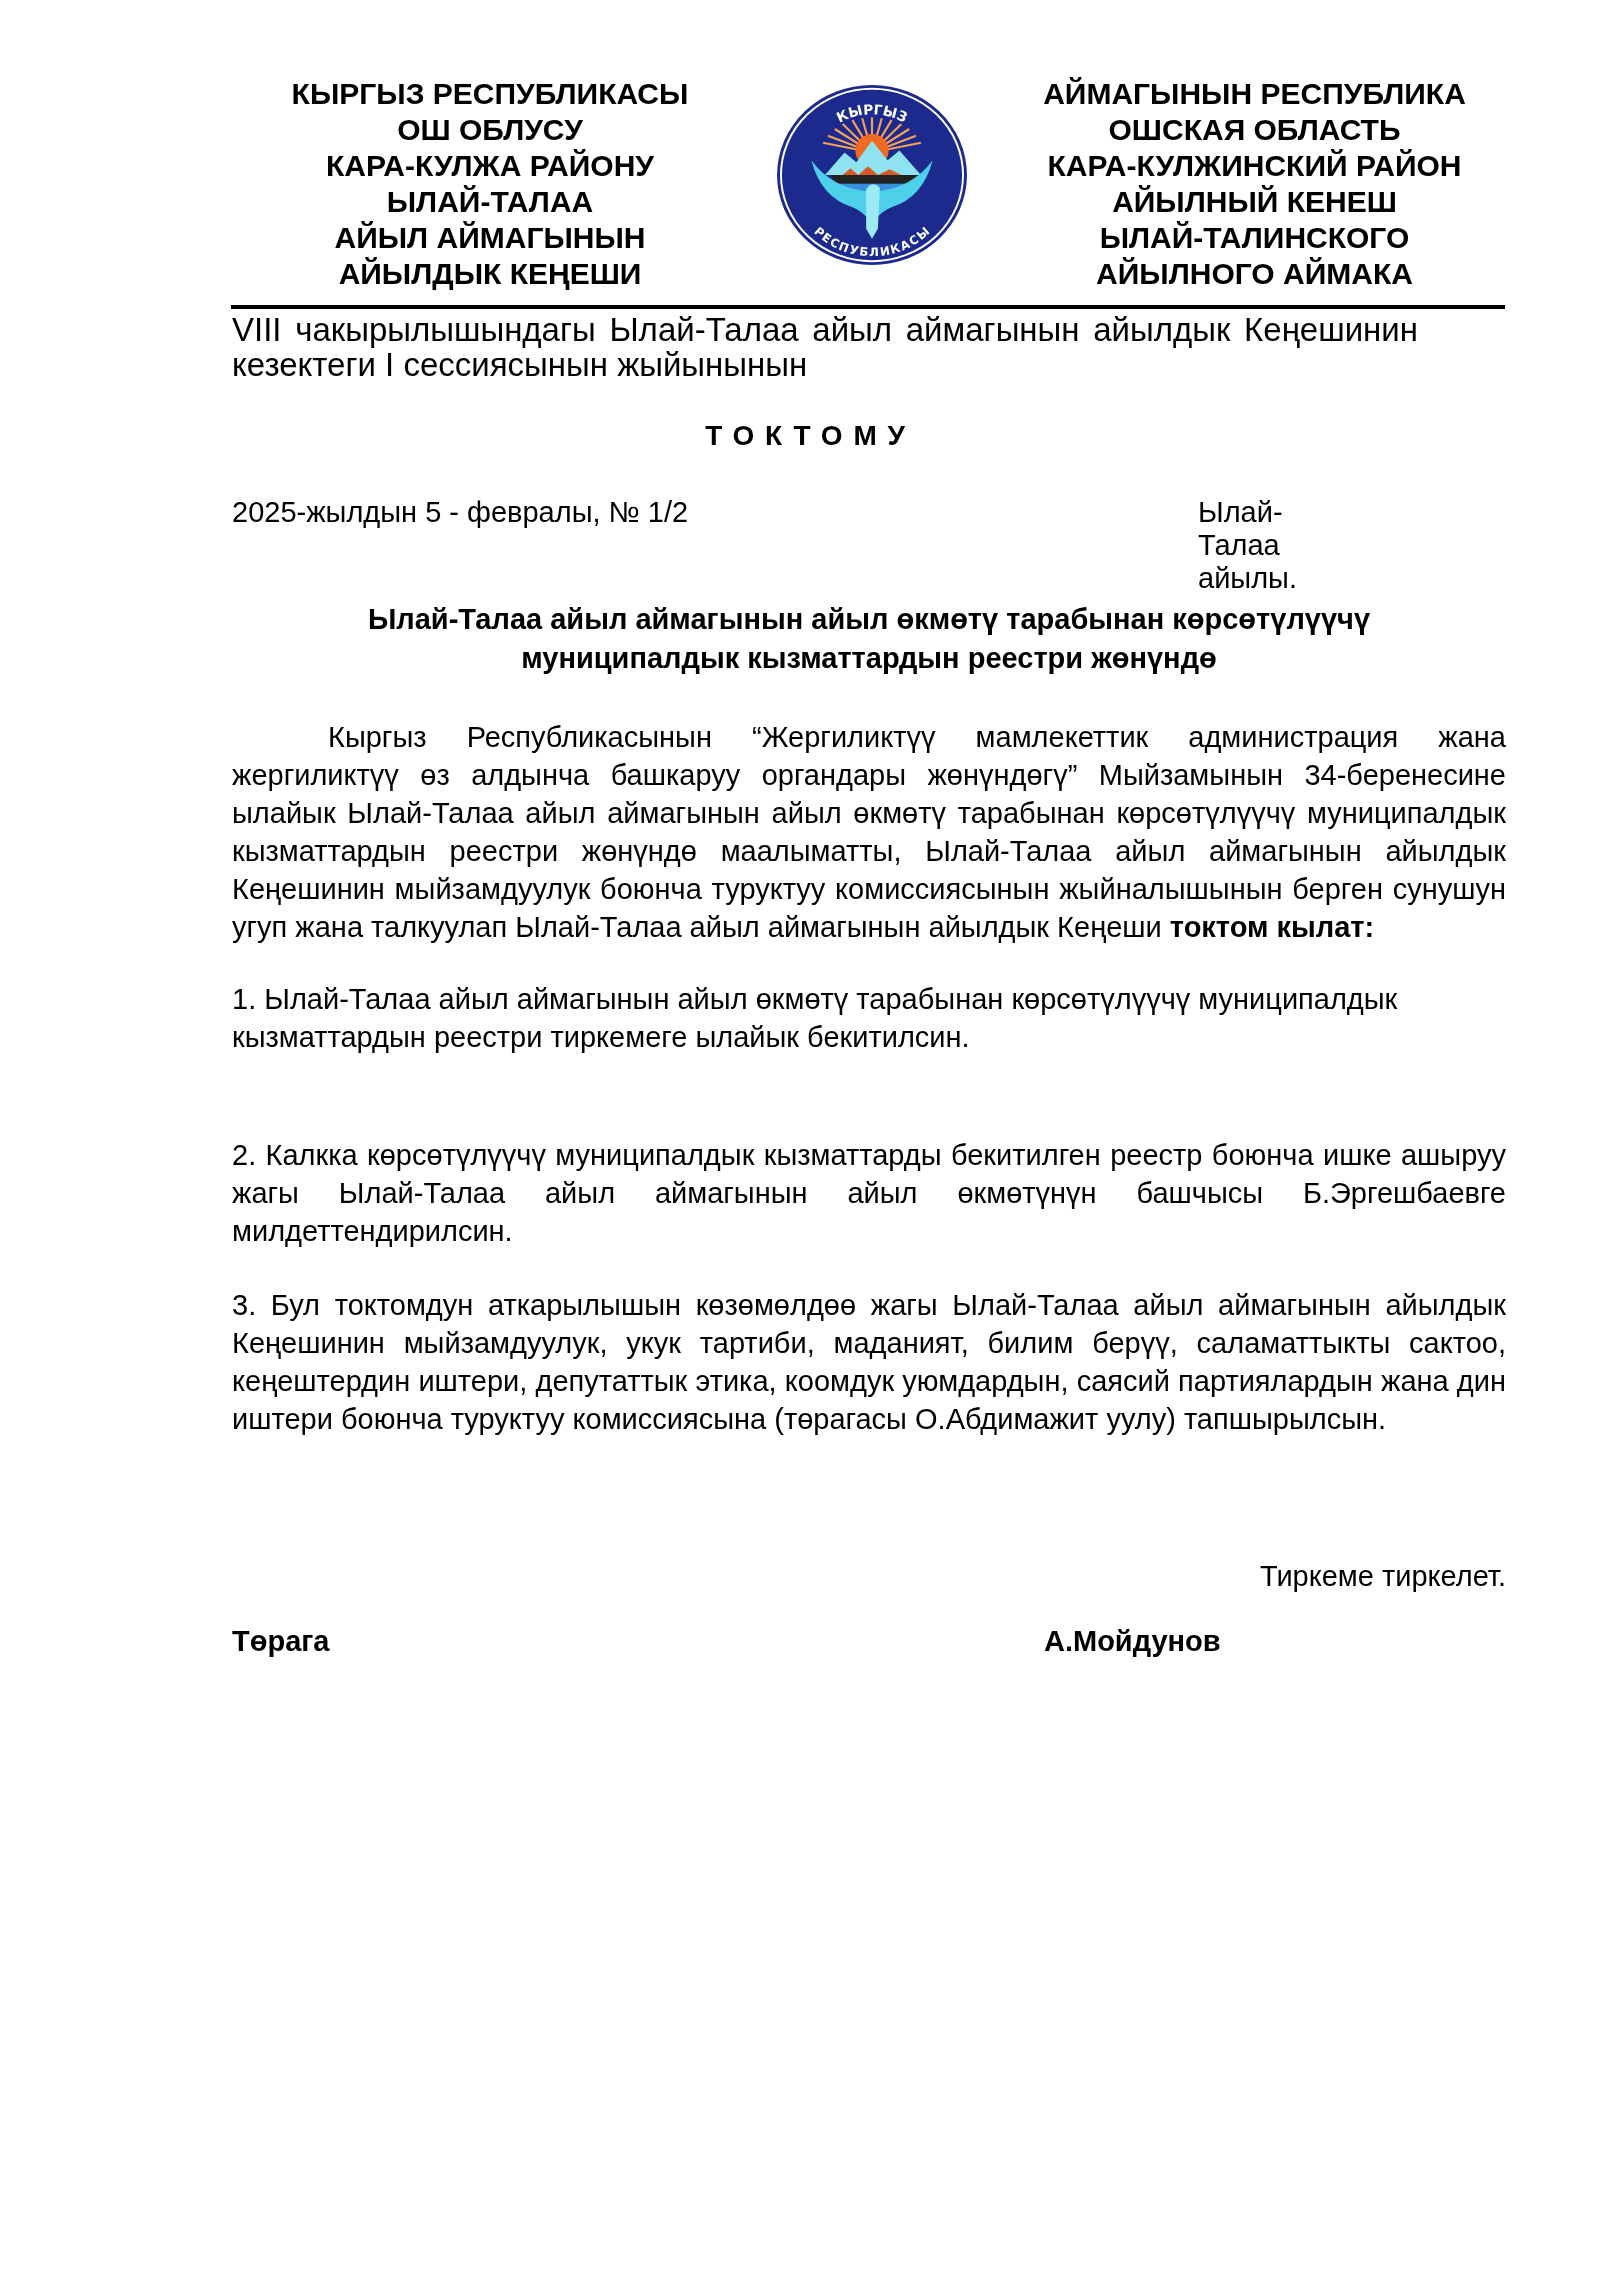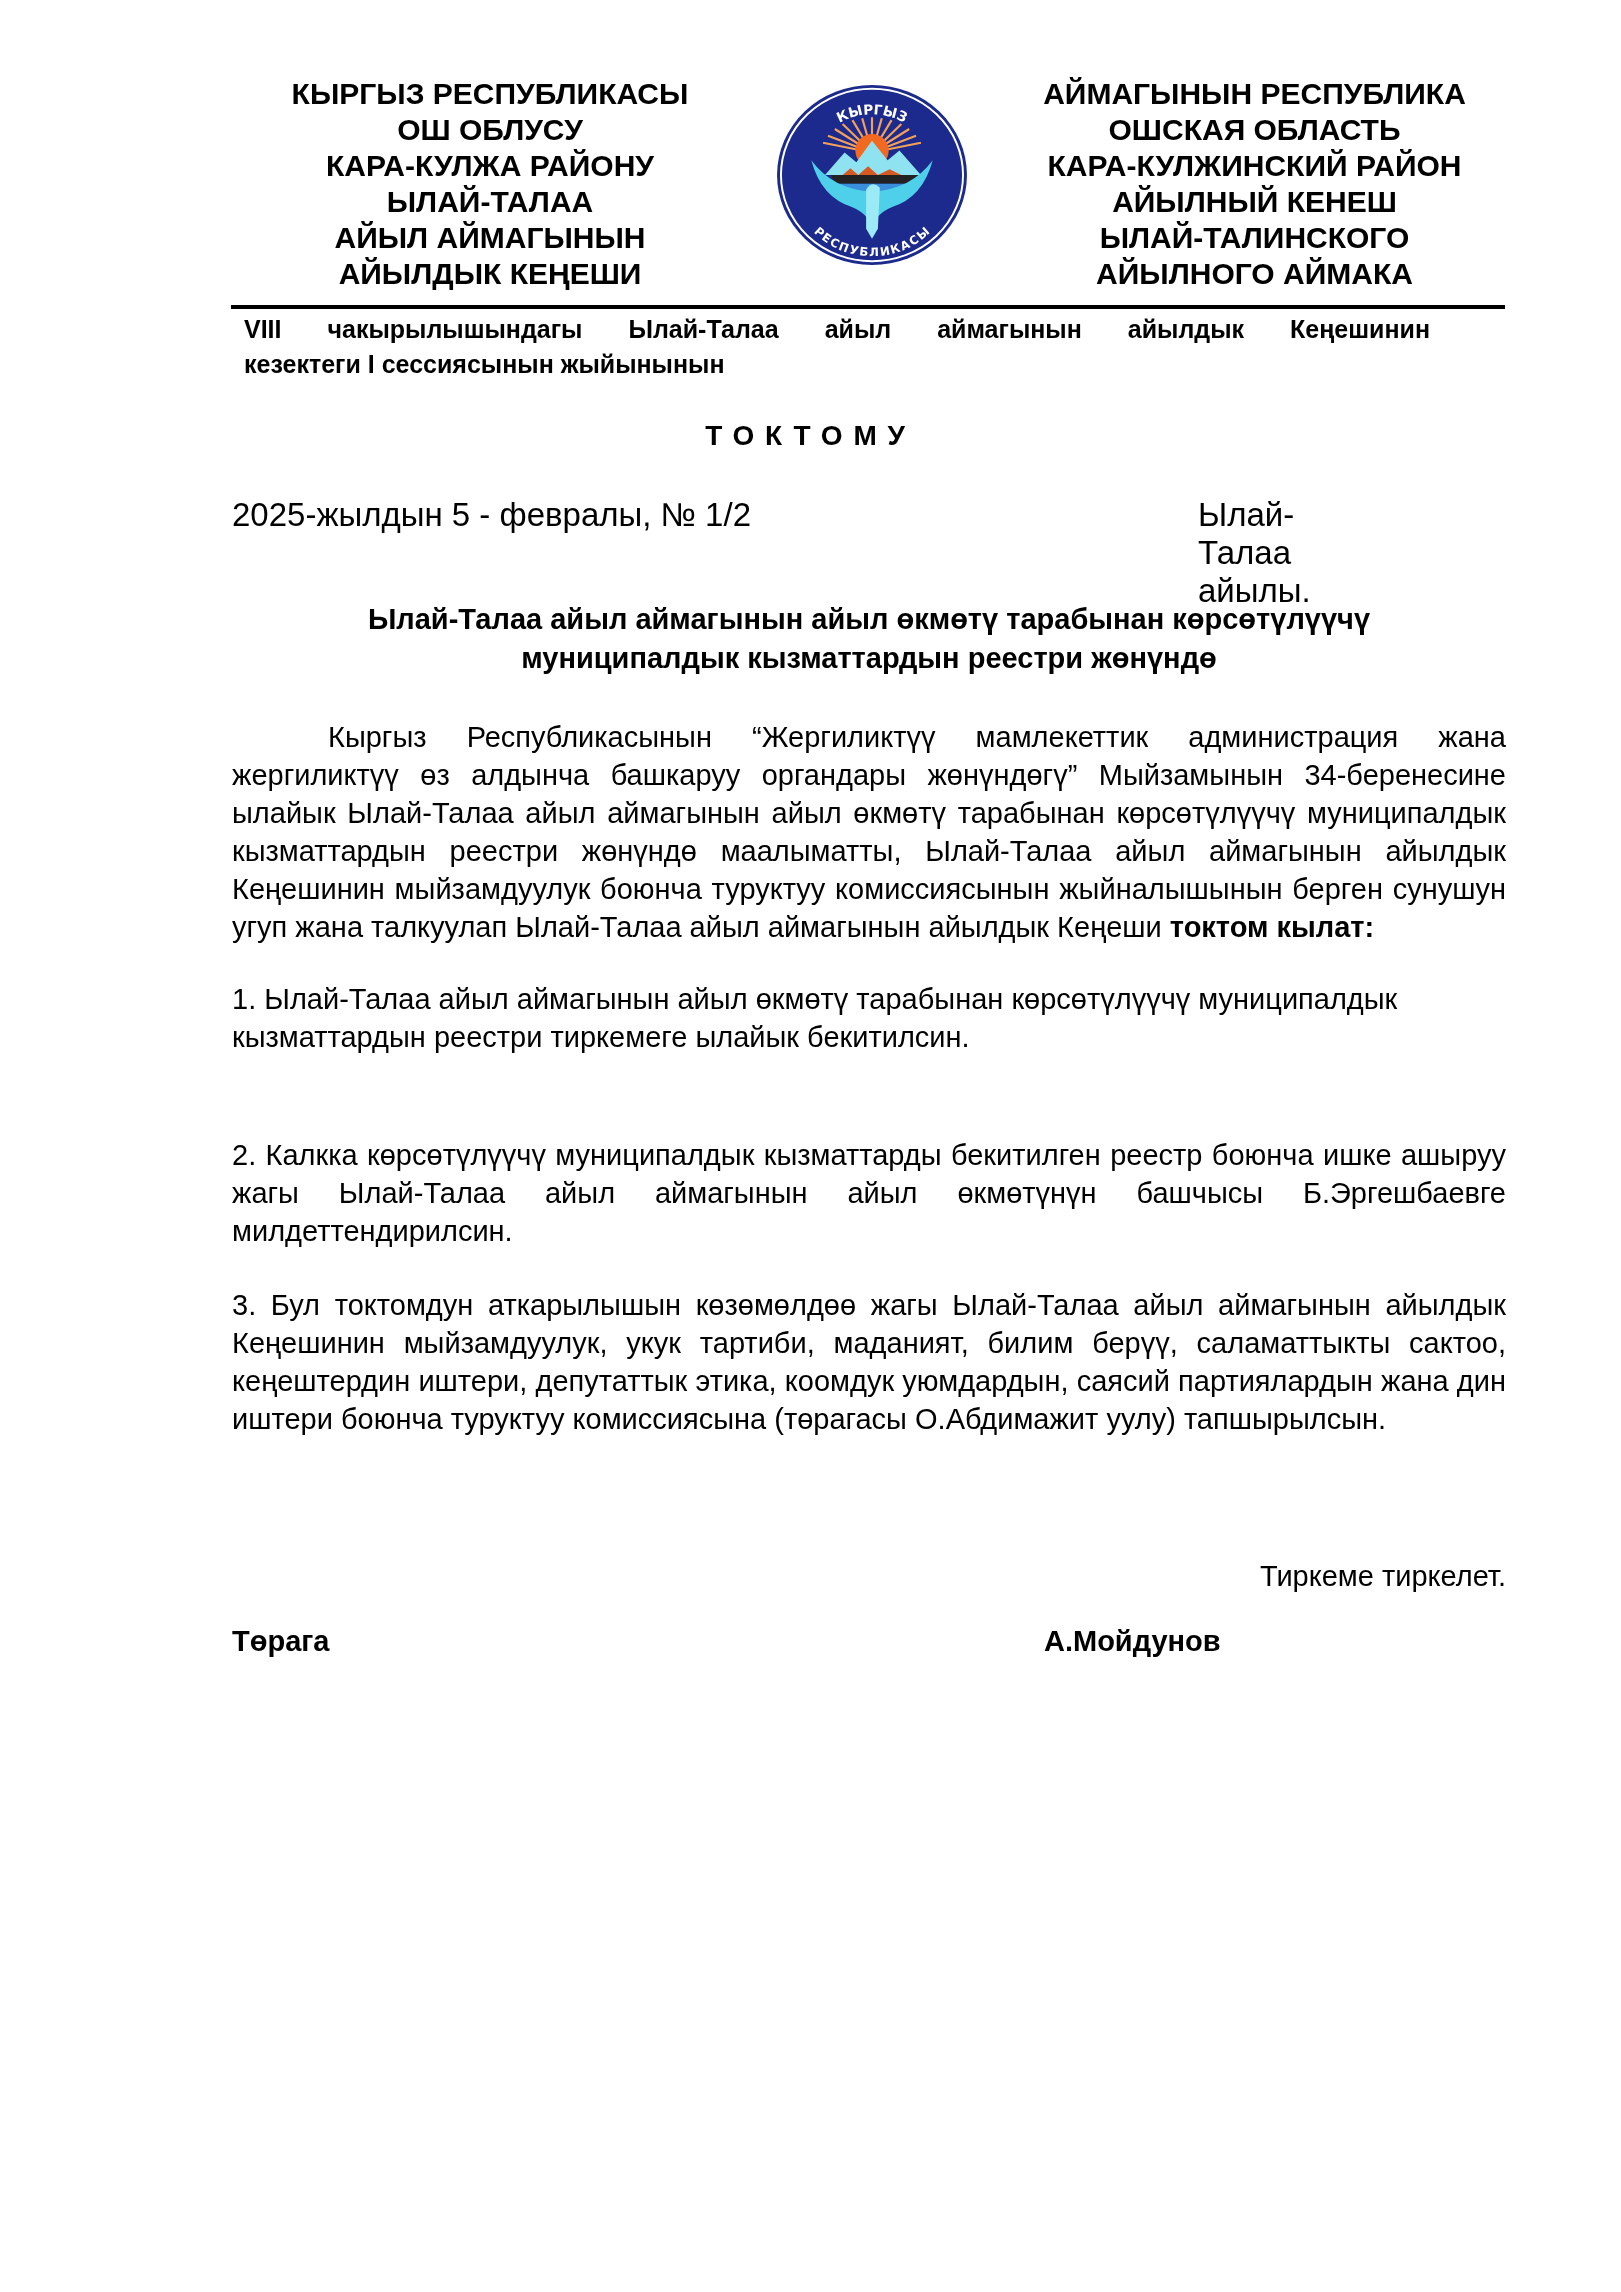--- a/index.html
+++ b/index.html
@@ -10,28 +10,28 @@
     .hdr-col { position: absolute; top: 76px; font-weight: bold; font-size: 30px;
                line-height: 36px; text-align: center; }
     .hdr-left { left: 235px; width: 510px; }
     .hdr-right { left: 990px; width: 529px; }
     .hdr-col div { white-space: nowrap; }
 
     .emblem { position: absolute; left: 774px; top: 82px; width: 196px; height: 186px; }
 
     .rule { position: absolute; left: 231px; top: 305px; width: 1274px; height: 3.9px; background: #000; }
 
-    .session { position: absolute; left: 244px; top: 312px; width: 1186px;
-               font-size: 25px; line-height: 35px; text-align: justify; text-align-last: left; font-weight: bold; }
+    .session { position: absolute; left: 232px; top: 312px; width: 1186px;
+               font-size: 33px; line-height: 35px; text-align: justify; text-align-last: left; }
     .session .l1 { display: block; text-align: justify; text-align-last: justify; }
 
     .title { position: absolute; left: 0; top: 420px; width: 1621px; text-align: center;
              font-weight: bold; font-size: 28px; letter-spacing: 10.8px; }
 
-    .dateline { position: absolute; top: 496px; font-size: 33px; }
+    .dateline { position: absolute; top: 496px; font-size: 29px; }
     .date-left { left: 232px; }
     .date-right { left: 1198px; }
 
     .subject { position: absolute; left: 232px; top: 569px; width: 1274px; text-align: center;
                font-weight: bold; font-size: 29px; line-height: 39px; margin-top: 31px; }
 
     .body-text { position: absolute; left: 232px; width: 1274px; font-size: 29px; line-height: 38px;
                  text-align: justify; }
     .para-intro { top: 718px; text-indent: 96px; }
     .para-1 { top: 980px; text-align: left; }

